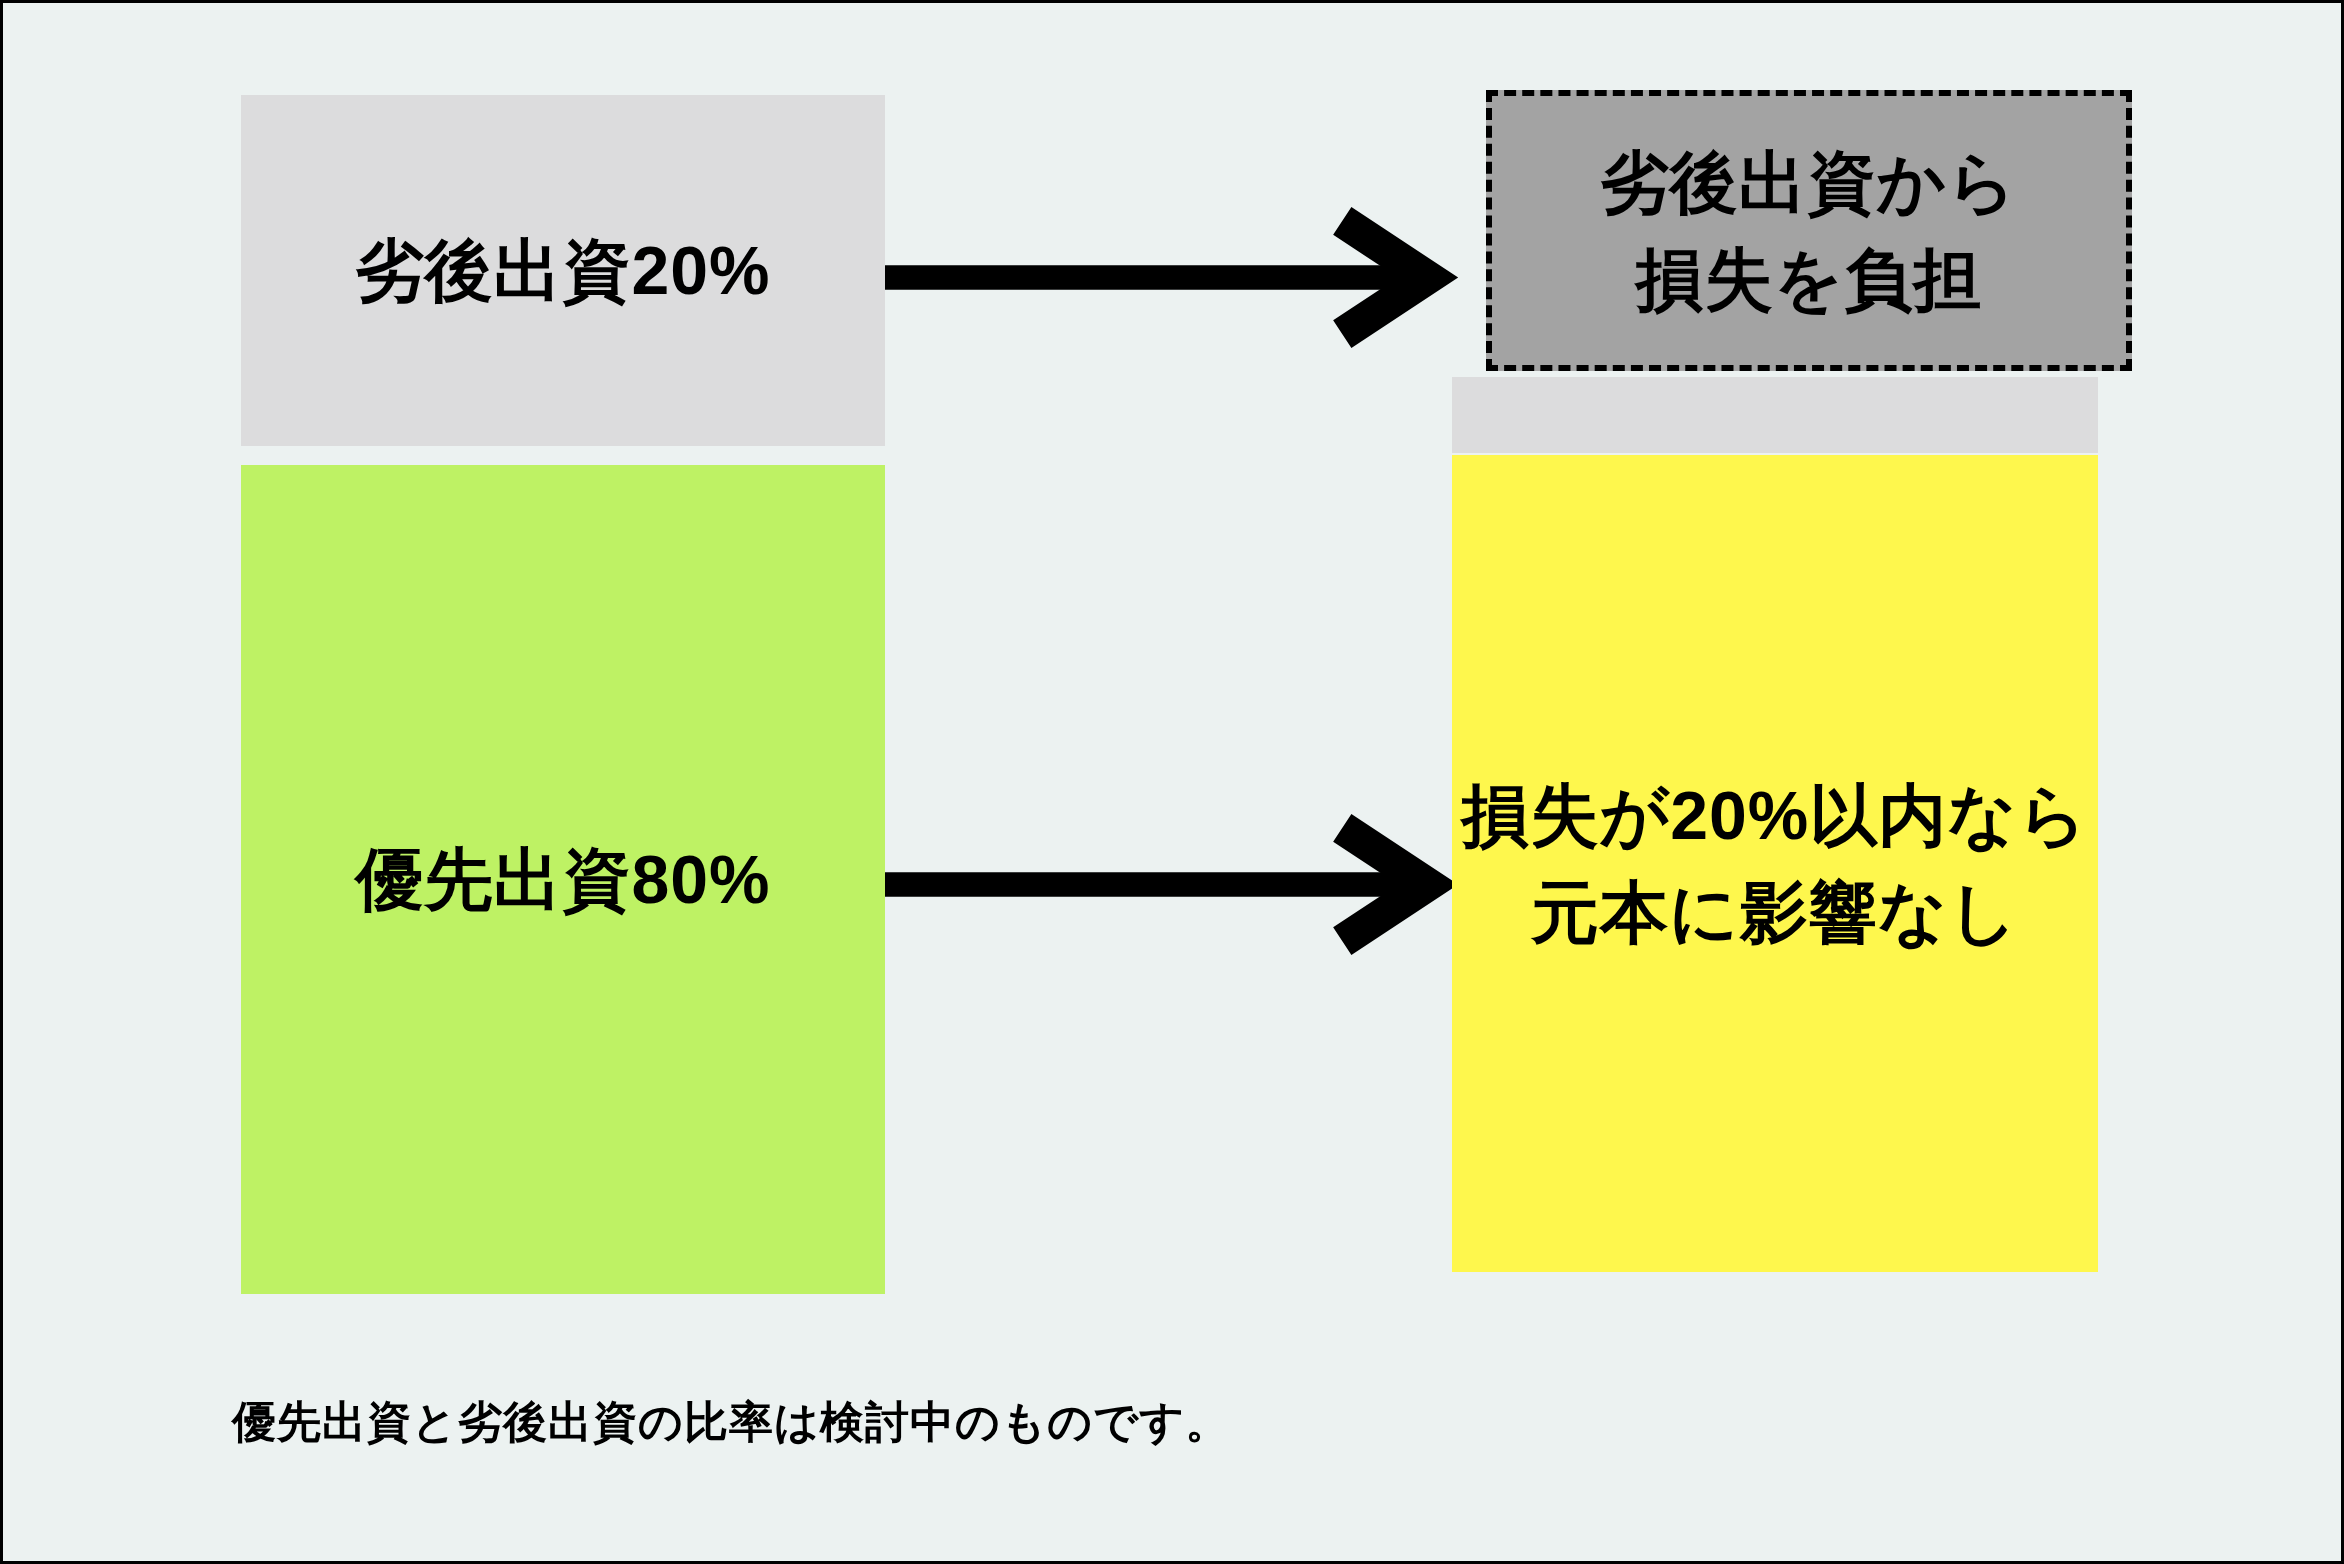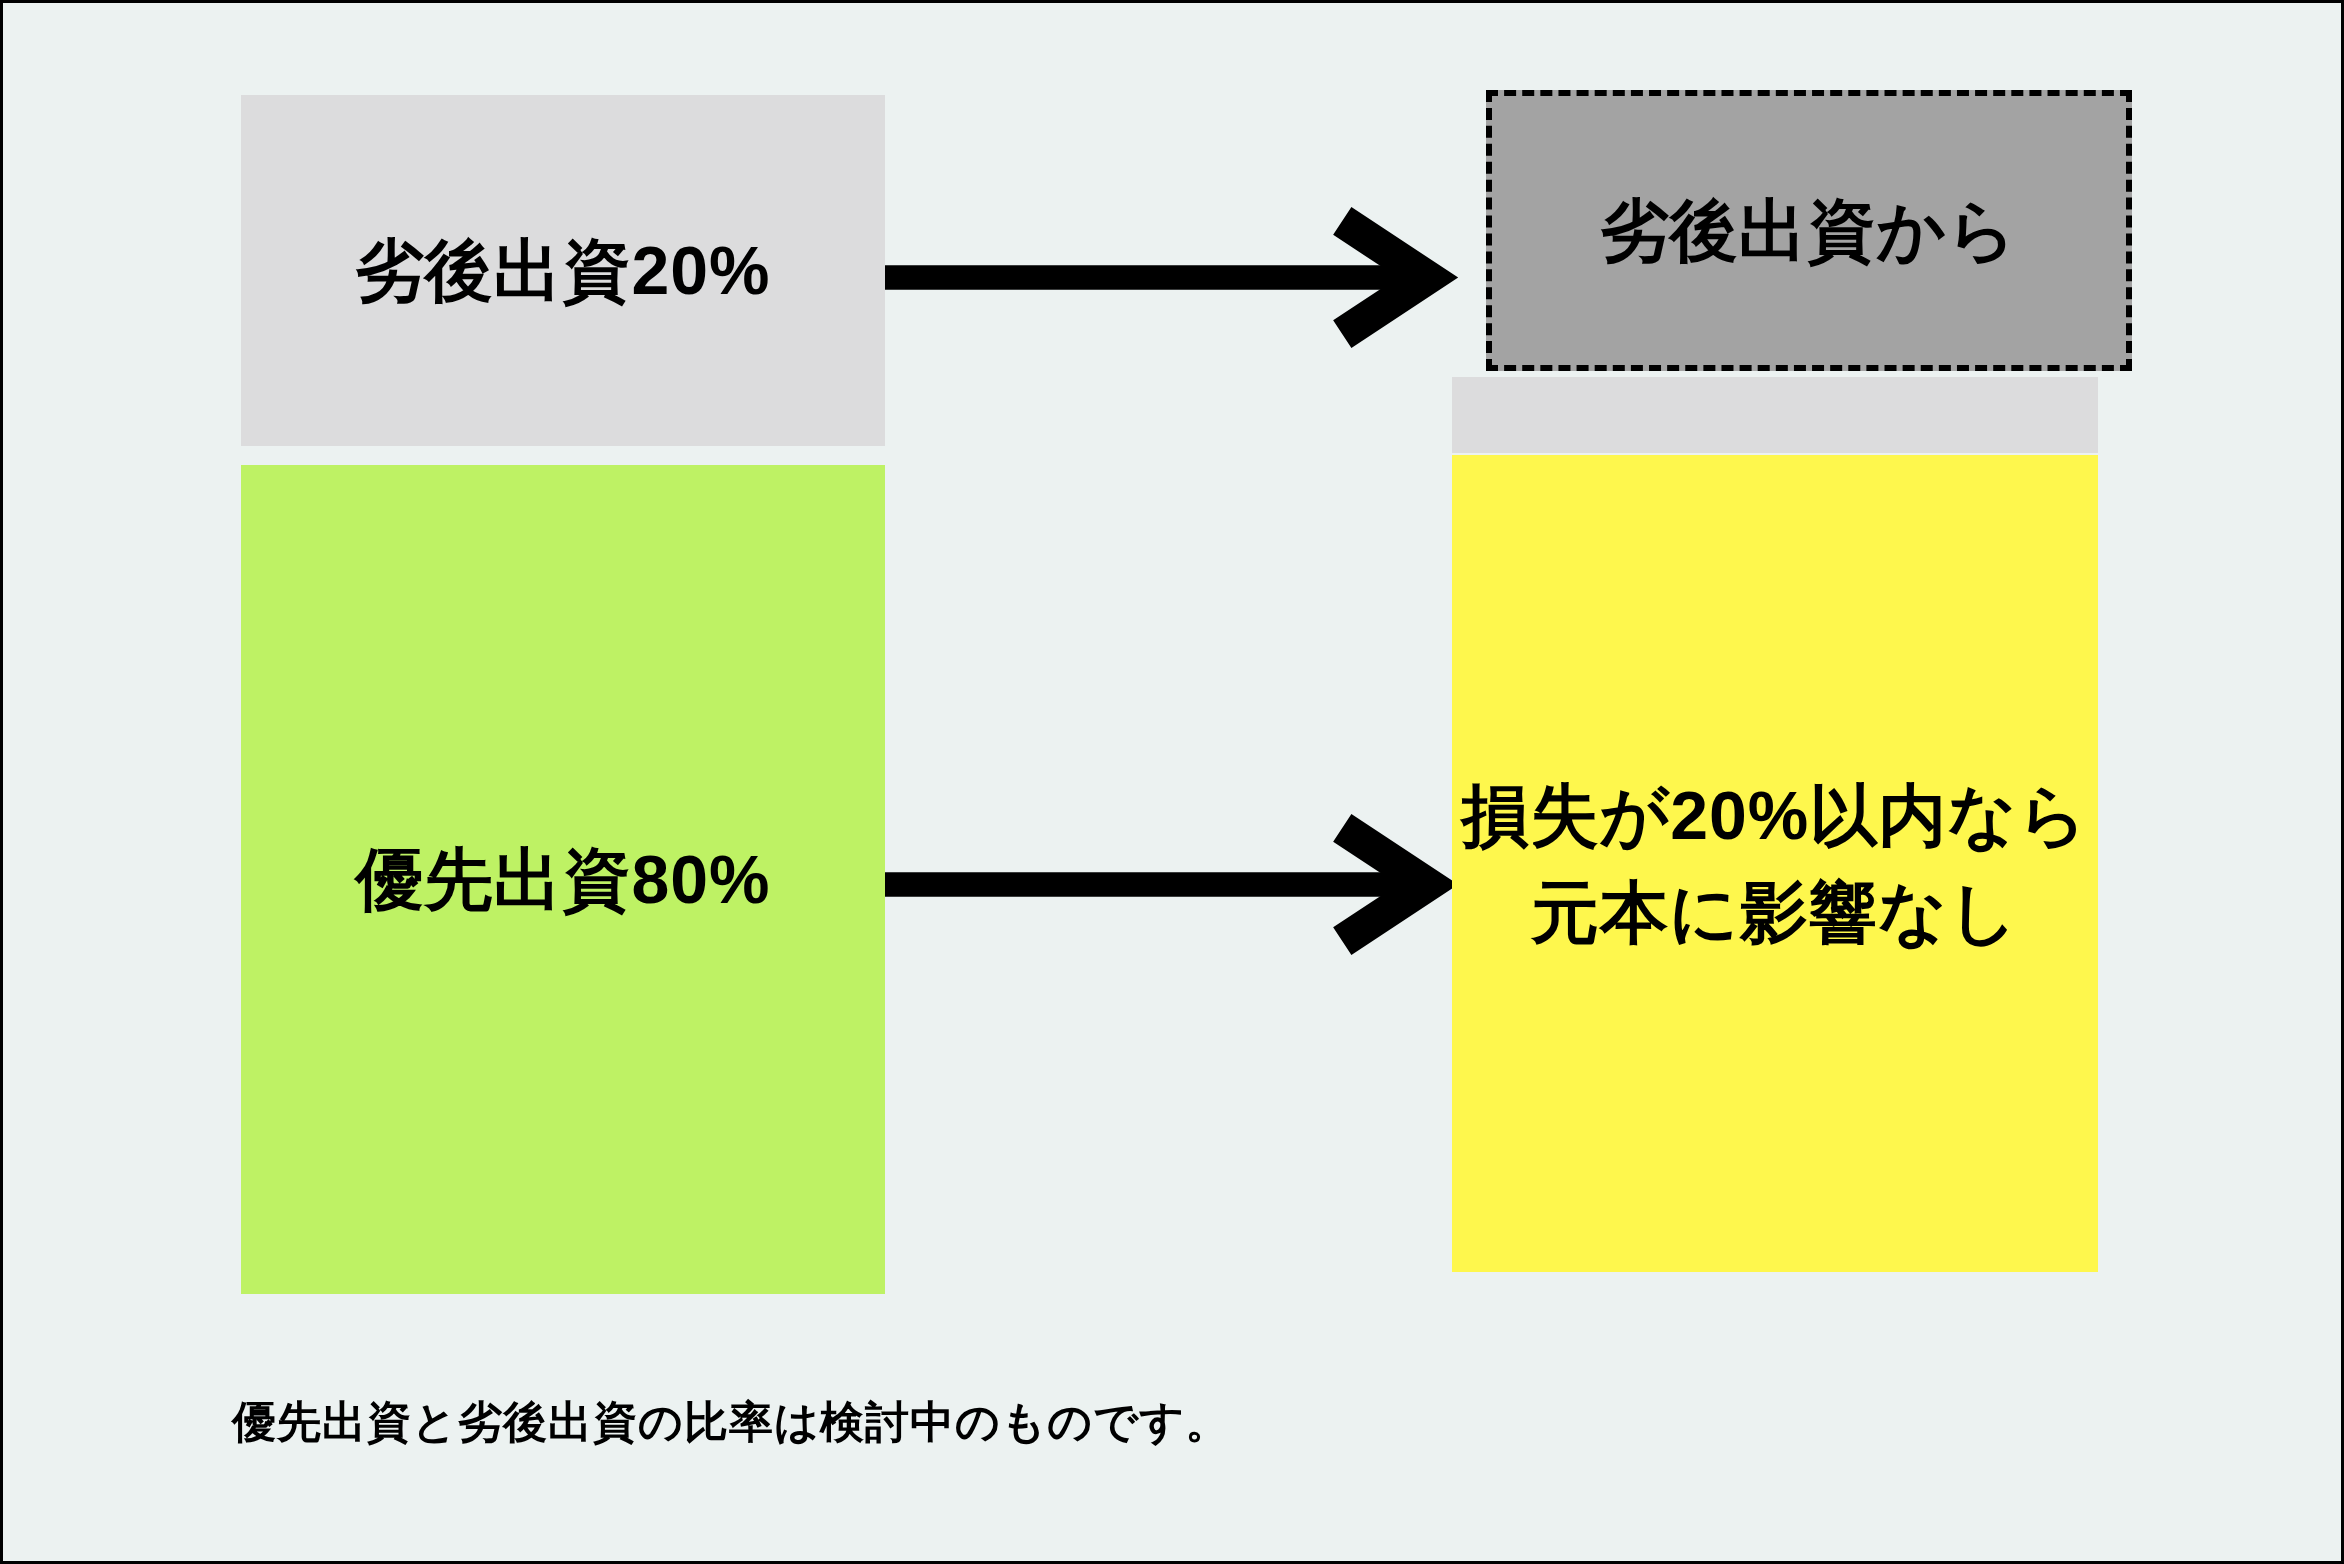--- a/index.html
+++ b/index.html
@@ -107,20 +107,21 @@
     <span>優先出資80%</span>
   </div>
 
   <svg class="arrow arrow-top" width="585" height="137" viewBox="0 0 600 140" aria-hidden="true">
     <line x1="0" y1="70" x2="540" y2="70" stroke="#000000" stroke-width="25"></line>
     <polyline points="469,12 557,70 469,128" fill="none" stroke="#000000" stroke-width="34" stroke-linejoin="miter" stroke-linecap="butt"></polyline>
   </svg>
 
   <div class="box box-loss-burden">
     <span>劣後出資から</span>
+    <span>損失を負担</span>
   </div>
 
   <div class="strip-loss"></div>
 
   <svg class="arrow arrow-bottom" width="585" height="137" viewBox="0 0 600 140" aria-hidden="true">
     <line x1="0" y1="70" x2="540" y2="70" stroke="#000000" stroke-width="25"></line>
     <polyline points="469,12 557,70 469,128" fill="none" stroke="#000000" stroke-width="34" stroke-linejoin="miter" stroke-linecap="butt"></polyline>
   </svg>
 
   <div class="box box-principal">

